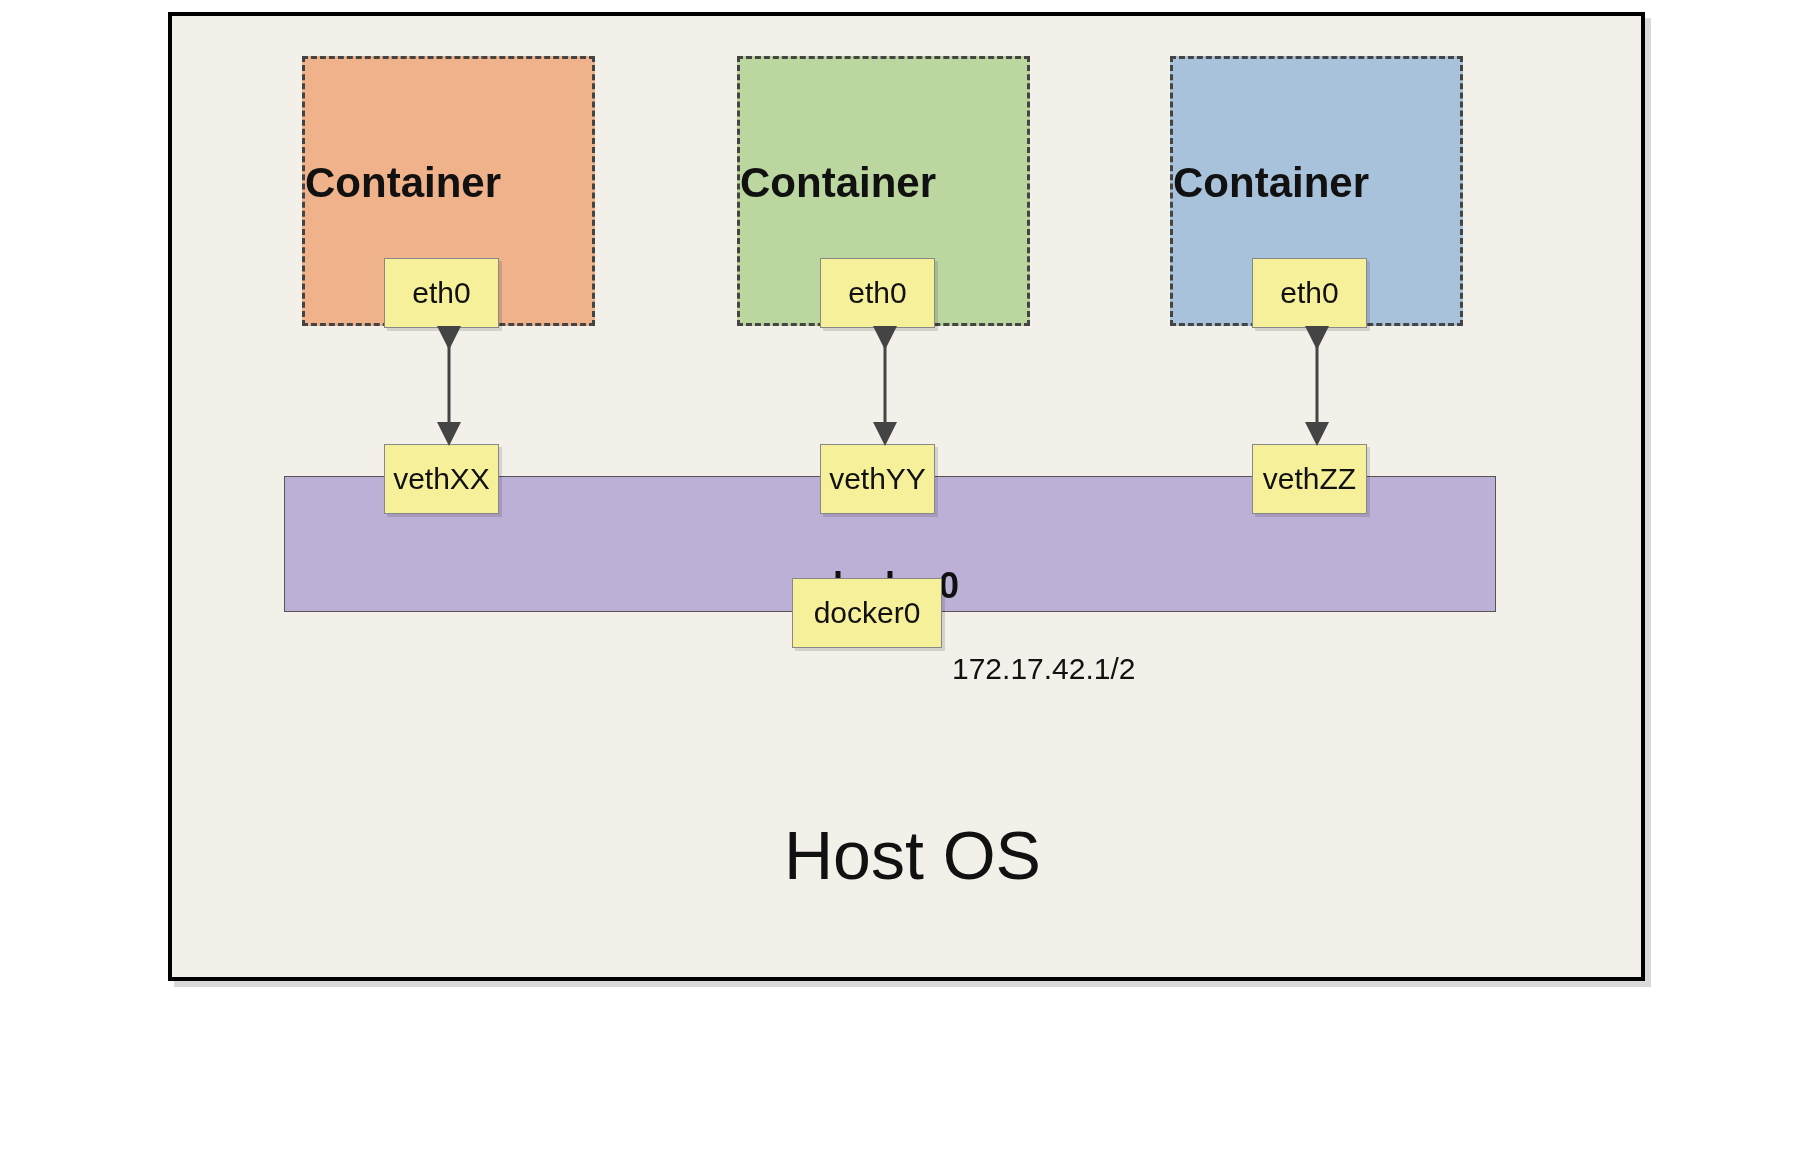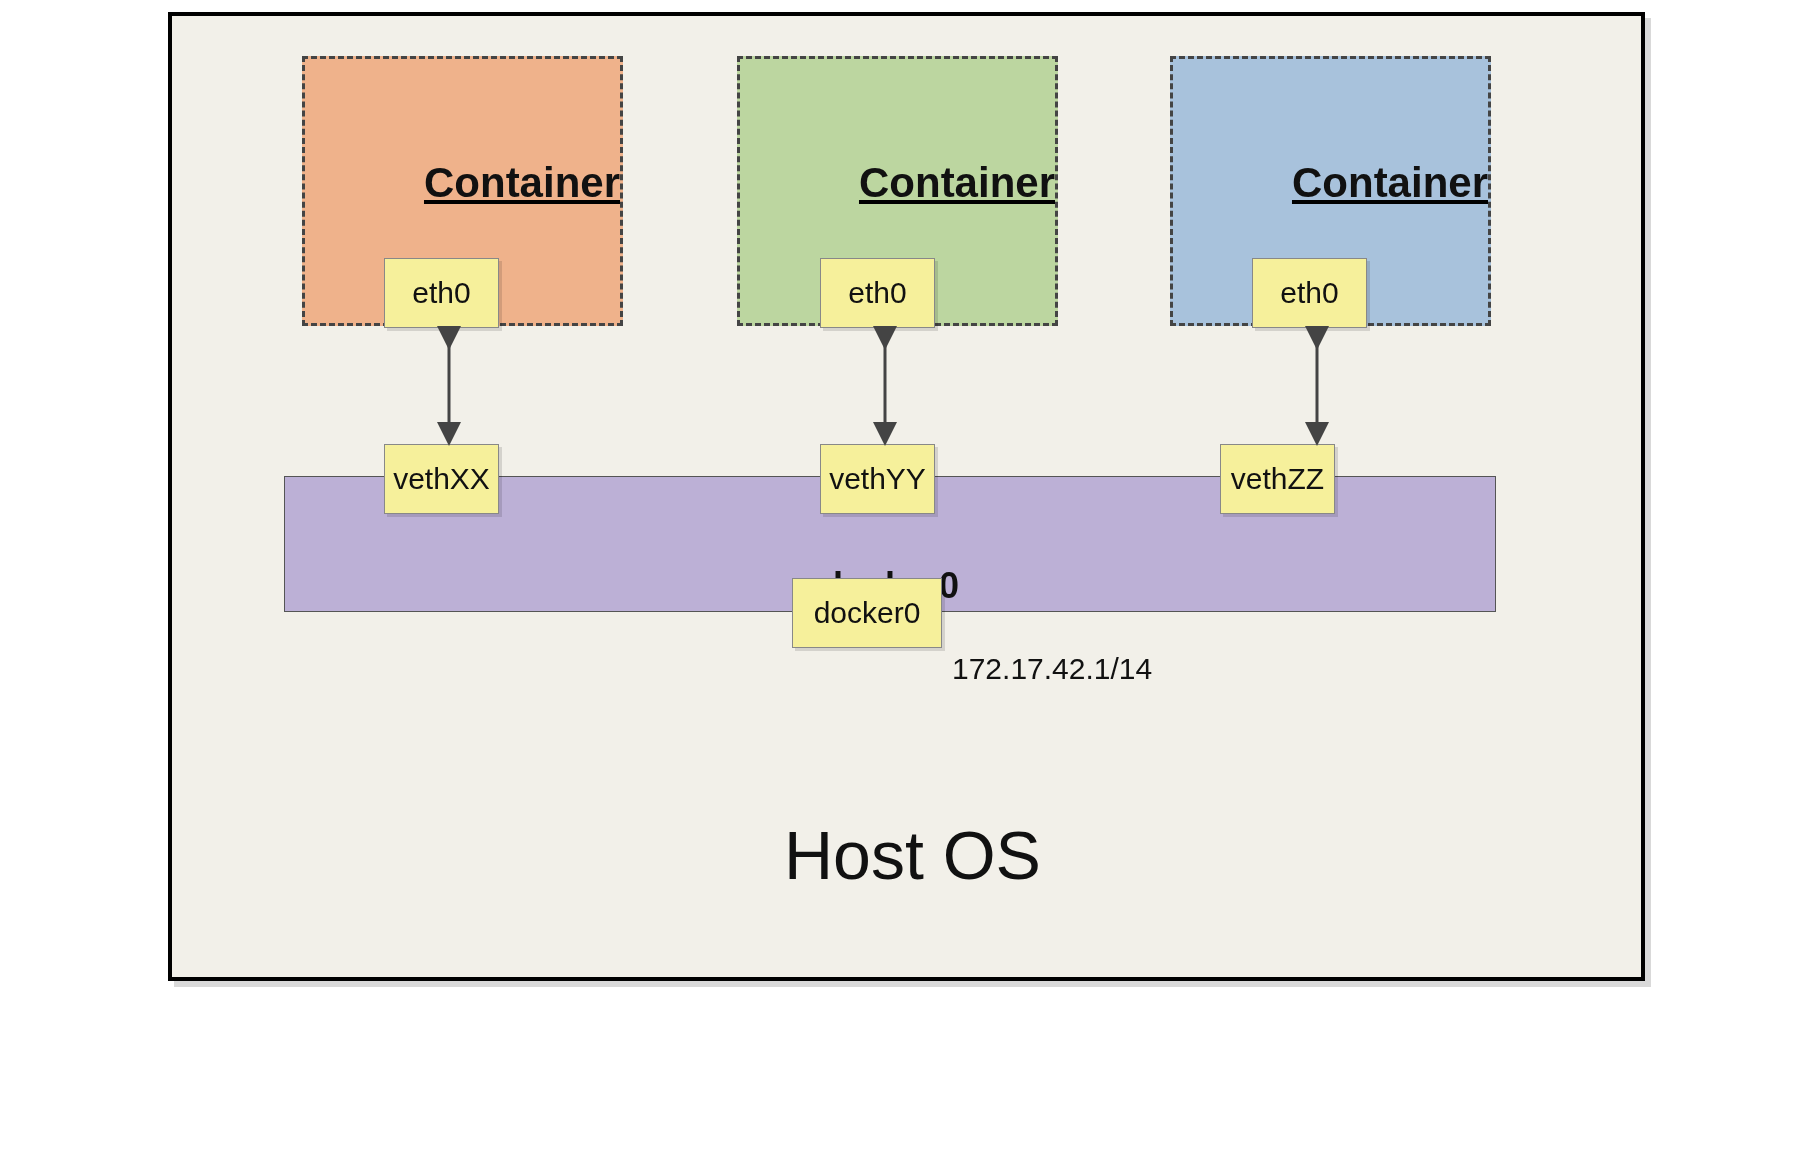--- a/index.html
+++ b/index.html
@@ -15,25 +15,24 @@
     left: 168px;
     top: 12px;
     width: 1477px;
     height: 969px;
     background: #f2f0e9;
     border: 4px solid #000;
     box-shadow: 6px 6px 0 rgba(0,0,0,0.15);
   }
   .container-box {
     position: absolute;
-    width: 321px;
+    width: 293px;
     height: 270px;
     border: 3px dashed #444;
-    text-align: right;
-    text-decoration: underline;
+    text-align: left;
   }
   .container-orange { background: #efb28b; left: 130px; top: 40px; }
   .container-green  { background: #bcd6a0; left: 565px; top: 40px; }
   .container-blue   { background: #a8c2dc; left: 998px; top: 40px; }
   .container-title {
     font-size: 42px;
     font-weight: bold;
     margin-top: 100px;
     display: block;
     color: #111;
@@ -51,21 +50,21 @@
     justify-content: center;
     color: #111;
   }
   
   .eth0-a { left: 212px; top: 242px; }
   .eth0-b { left: 648px; top: 242px; }
   .eth0-c { left: 1080px; top: 242px; }
   
   .veth-a { left: 212px; top: 428px; }
   .veth-b { left: 648px; top: 428px; }
-  .veth-c { left: 1048px; top: 428px; }
+  .veth-c { left: 1080px; top: 428px; }
   
   .bridge {
     position: absolute;
     left: 112px;
     top: 460px;
     width: 1212px;
     height: 136px;
     background: #bcb0d6;
     border: 1px solid #555;
   }
@@ -122,21 +121,21 @@
   <div class="if-box eth0-a">eth0</div>
   <div class="if-box eth0-b">eth0</div>
   <div class="if-box eth0-c">eth0</div>
 
   <div class="if-box veth-b">vethYY</div>
   <div class="if-box veth-a">vethXX</div>
   <div class="if-box veth-c">vethZZ</div>
 
   <div class="if-box docker0-if">docker0</div>
 
-  <div class="ip-label">172.17.42.1/14</div>
+  <div class="ip-label">172.17.42.1/2</div>
 
   <svg class="arrow-svg" style="left:267px; top:312px;" width="20" height="116">
     <defs>
       <marker id="ahead" markerWidth="8" markerHeight="8" refX="4" refY="4" orient="auto">
         <path d="M0,0 L8,4 L0,8 Z" fill="#444"></path>
       </marker>
     </defs>
     <line x1="10" y1="10" x2="10" y2="106" stroke="#444" stroke-width="3" marker-start="url(#ahead)" marker-end="url(#ahead)"></line>
   </svg>
   <svg class="arrow-svg" style="left:703px; top:312px;" width="20" height="116">

